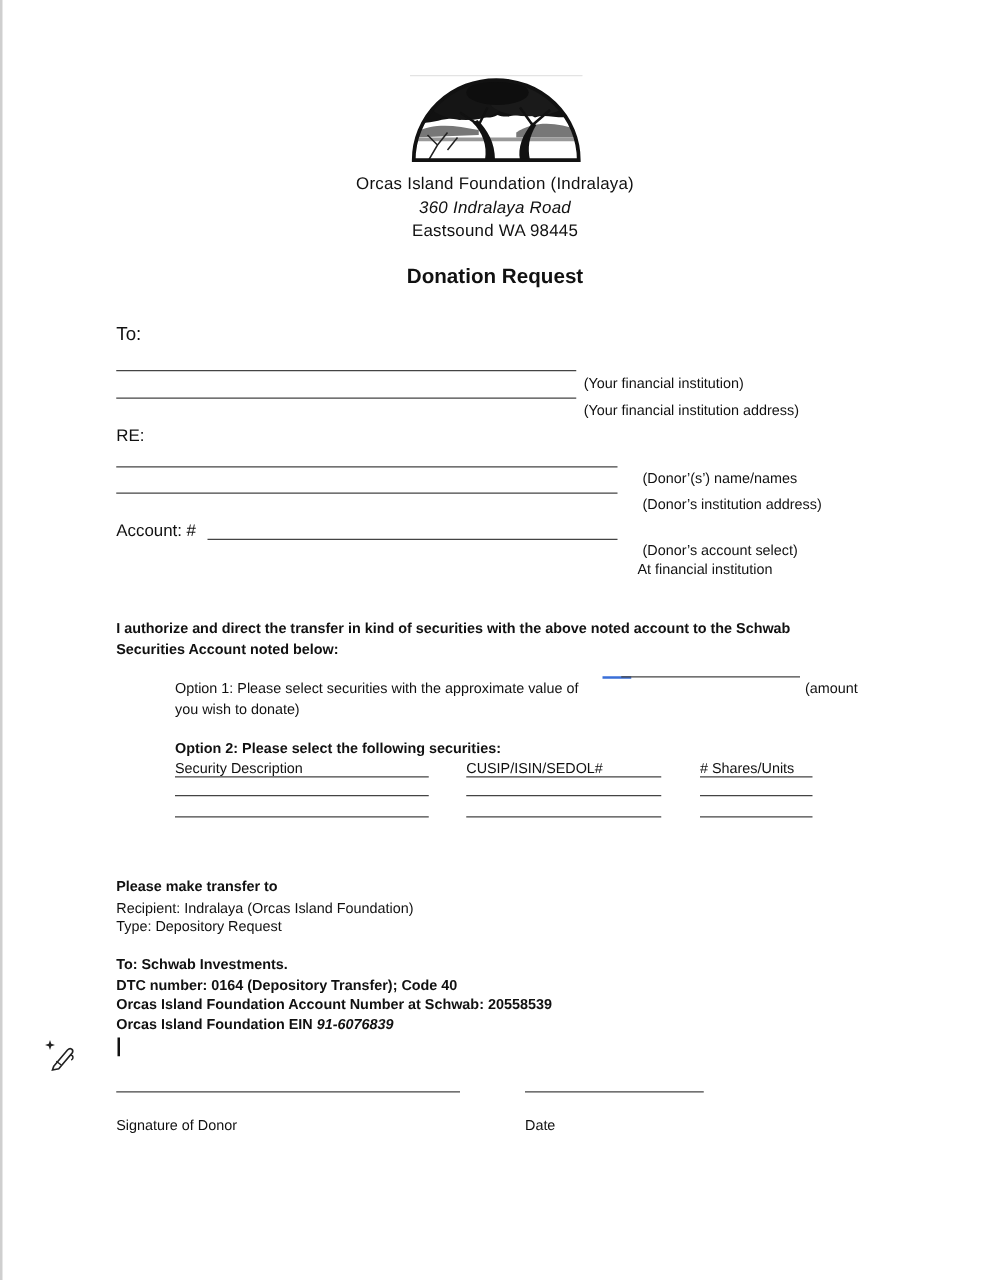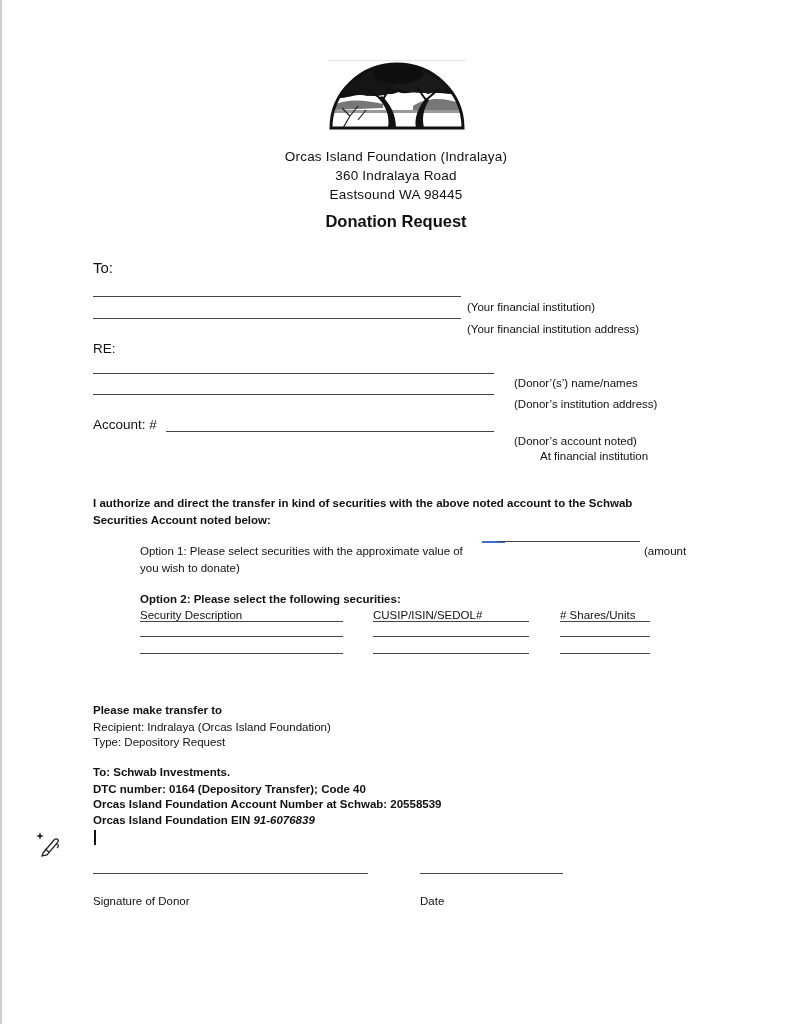--- a/index.html
+++ b/index.html
@@ -2,21 +2,21 @@
 <html><head>
 <meta charset="utf-8">
 <style>
   html, body { margin: 0; padding: 0; background: #ffffff; }
   body { width: 792px; height: 1024px; position: relative; overflow: hidden;
          font-family: "Liberation Sans", "DejaVu Sans", sans-serif; color: #111; }
   .left-edge { position: absolute; left: 0; top: 0; width: 2px; height: 1024px; background: #cfcfcf; }
   .abs { position: absolute; white-space: nowrap; }
   .header-rule { position: absolute; left: 328px; top: 60px; width: 138px; height: 1px; background: #e3e3e3; }
   .logo { position: absolute; left: 328px; top: 62px; width: 138px; height: 68px; }
-  .org { left: 0; width: 792px; text-align: center; font-size: 13.5px; letter-spacing: 0.2px; margin-top: 10px; }
+  .org { left: 0; width: 792px; text-align: center; font-size: 13.5px; letter-spacing: 0.2px; }
   .title { left: 0; width: 792px; text-align: center; font-size: 16.5px; font-weight: bold; top: 212px; }
   .lbl-lg { font-size: 15px; }
   .lbl-md { font-size: 13.5px; }
   .small { font-size: 11.5px; margin-top: 16px; }
   .line { position: absolute; height: 1px; background: #444; }
   .bold { font-weight: bold; }
   .ital { font-style: italic; }
   .blue-ul { position: absolute; height: 2px; background: #3a6fd8; }
   .cursor { position: absolute; left: 94px; top: 830px; width: 1.5px; height: 15px; background: #111; }
   .ai-icon { position: absolute; left: 34px; top: 830px; width: 28px; height: 28px; }
@@ -48,40 +48,40 @@
     <path d="M60,66 C62,54 58,44 50,36 L54,34 C62,42 68,52 68,66 Z" fill="#111"></path>
     <path d="M88,66 C86,56 90,46 98,36 L101,38 C95,48 94,56 96,66 Z" fill="#111"></path>
 
     <path d="M15,66 L22,54 M22,54 L14,46 M22,54 L30,44 M30,58 L38,48" stroke="#222" stroke-width="1.2" fill="none"></path>
     <path d="M55,38 L40,28 M55,38 L62,24 M98,38 L112,26 M98,38 L88,24" stroke="#111" stroke-width="2" fill="none"></path>
   </g>
   <path d="M3,66 A66,64 0 0 1 135,66 Z" fill="none" stroke="#111" stroke-width="3"></path>
 </svg>
 
 <div class="abs org" style="top:139px;">Orcas Island Foundation (Indralaya)</div>
-<div class="abs org" style="top:158px;">360 Indralaya Road</div>
+<div class="abs org" style="top:158px;font-style:italic;">360 Indralaya Road</div>
 <div class="abs org" style="top:177px;">Eastsound WA 98445</div>
 <div class="abs title">Donation Request</div>
 
 <div class="abs lbl-lg" style="left:93px; top:259px;">To:</div>
 <div class="line" style="left:93px; top:296px; width:368px;"></div>
 <div class="abs small" style="left:467px; top:285px;">(Your financial institution)</div>
 <div class="line" style="left:93px; top:318px; width:368px;"></div>
 <div class="abs small" style="left:467px; top:307px;">(Your financial institution address)</div>
 
 <div class="abs lbl-md" style="left:93px; top:341px;">RE:</div>
 <div class="line" style="left:93px; top:373px; width:401px;"></div>
 <div class="abs small" style="left:514px; top:361px;">(Donor’(s’) name/names</div>
 <div class="line" style="left:93px; top:394px; width:401px;"></div>
 <div class="abs small" style="left:514px; top:382px;">(Donor’s institution address)</div>
 
 <div class="abs lbl-md" style="left:93px; top:417px;">Account: #</div>
 <div class="line" style="left:166px; top:431px; width:328px;"></div>
-<div class="abs small" style="left:514px; top:419px;">(Donor’s account noted)</div>
-<div class="abs small" style="left:540px; top:434px;text-align:center;">At financial institution</div>
+<div class="abs small" style="left:514px; top:419px;">(Donor’s account select)</div>
+<div class="abs small" style="left:510px; top:434px;text-align:center;">At financial institution</div>
 
 <div class="abs small bold" style="left:93px; top:481px;">I authorize and direct the transfer in kind of securities with the above noted account to the Schwab</div>
 <div class="abs small bold" style="left:93px; top:498px;">Securities Account noted below:</div>
 
 <div class="abs small" style="left:140px; top:529px;">
   <span>Option 1: Please select securities with the approximate value </span><span>of</span>
 </div>
 <div class="blue-ul" style="left:482px; top:541px; width:23px;"></div>
 <div class="line" style="left:497px; top:541px; width:143px;"></div>
 <div class="abs small" style="left:644px; top:529px;">(amount</div>

